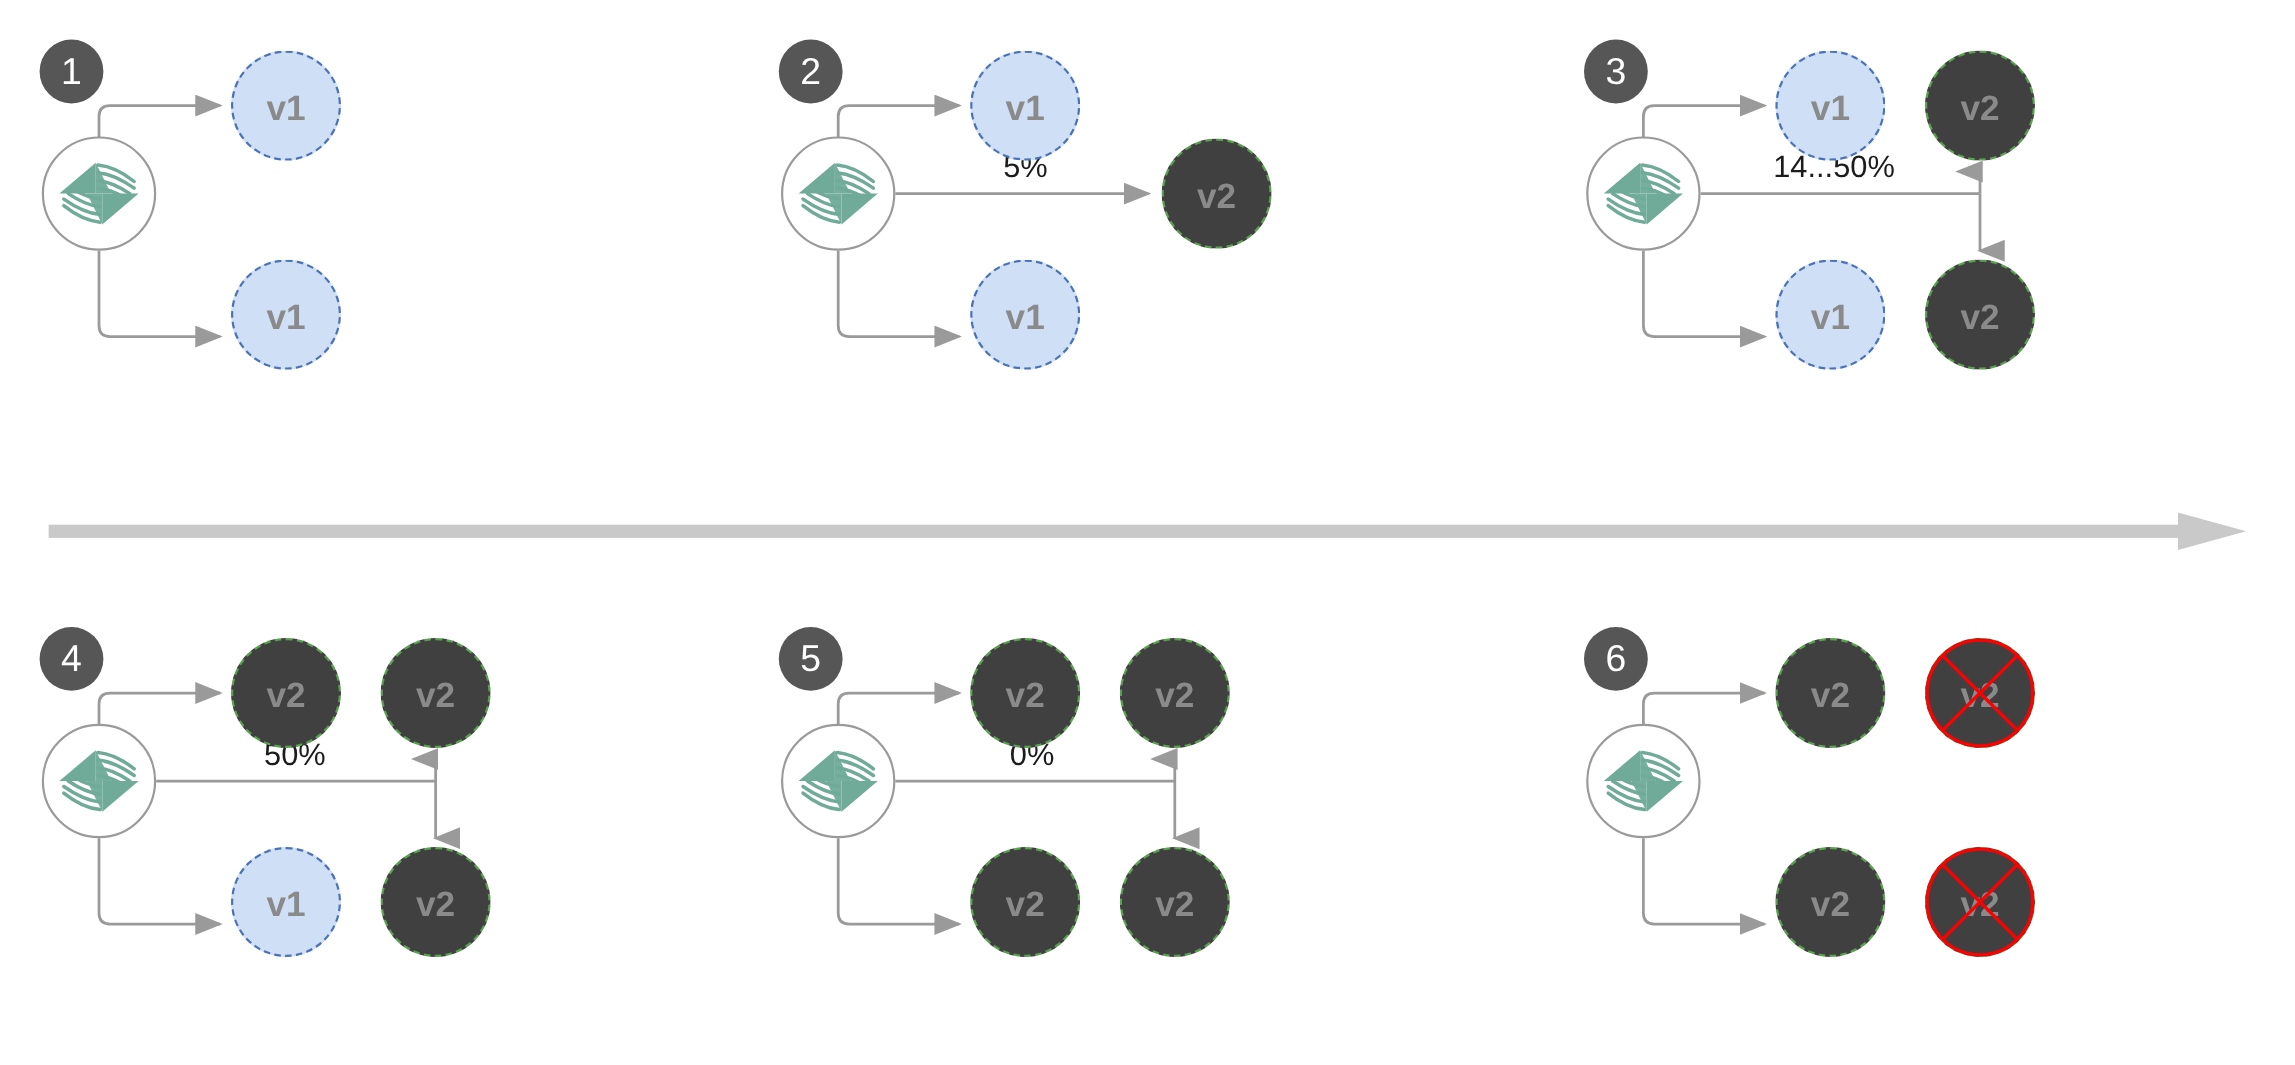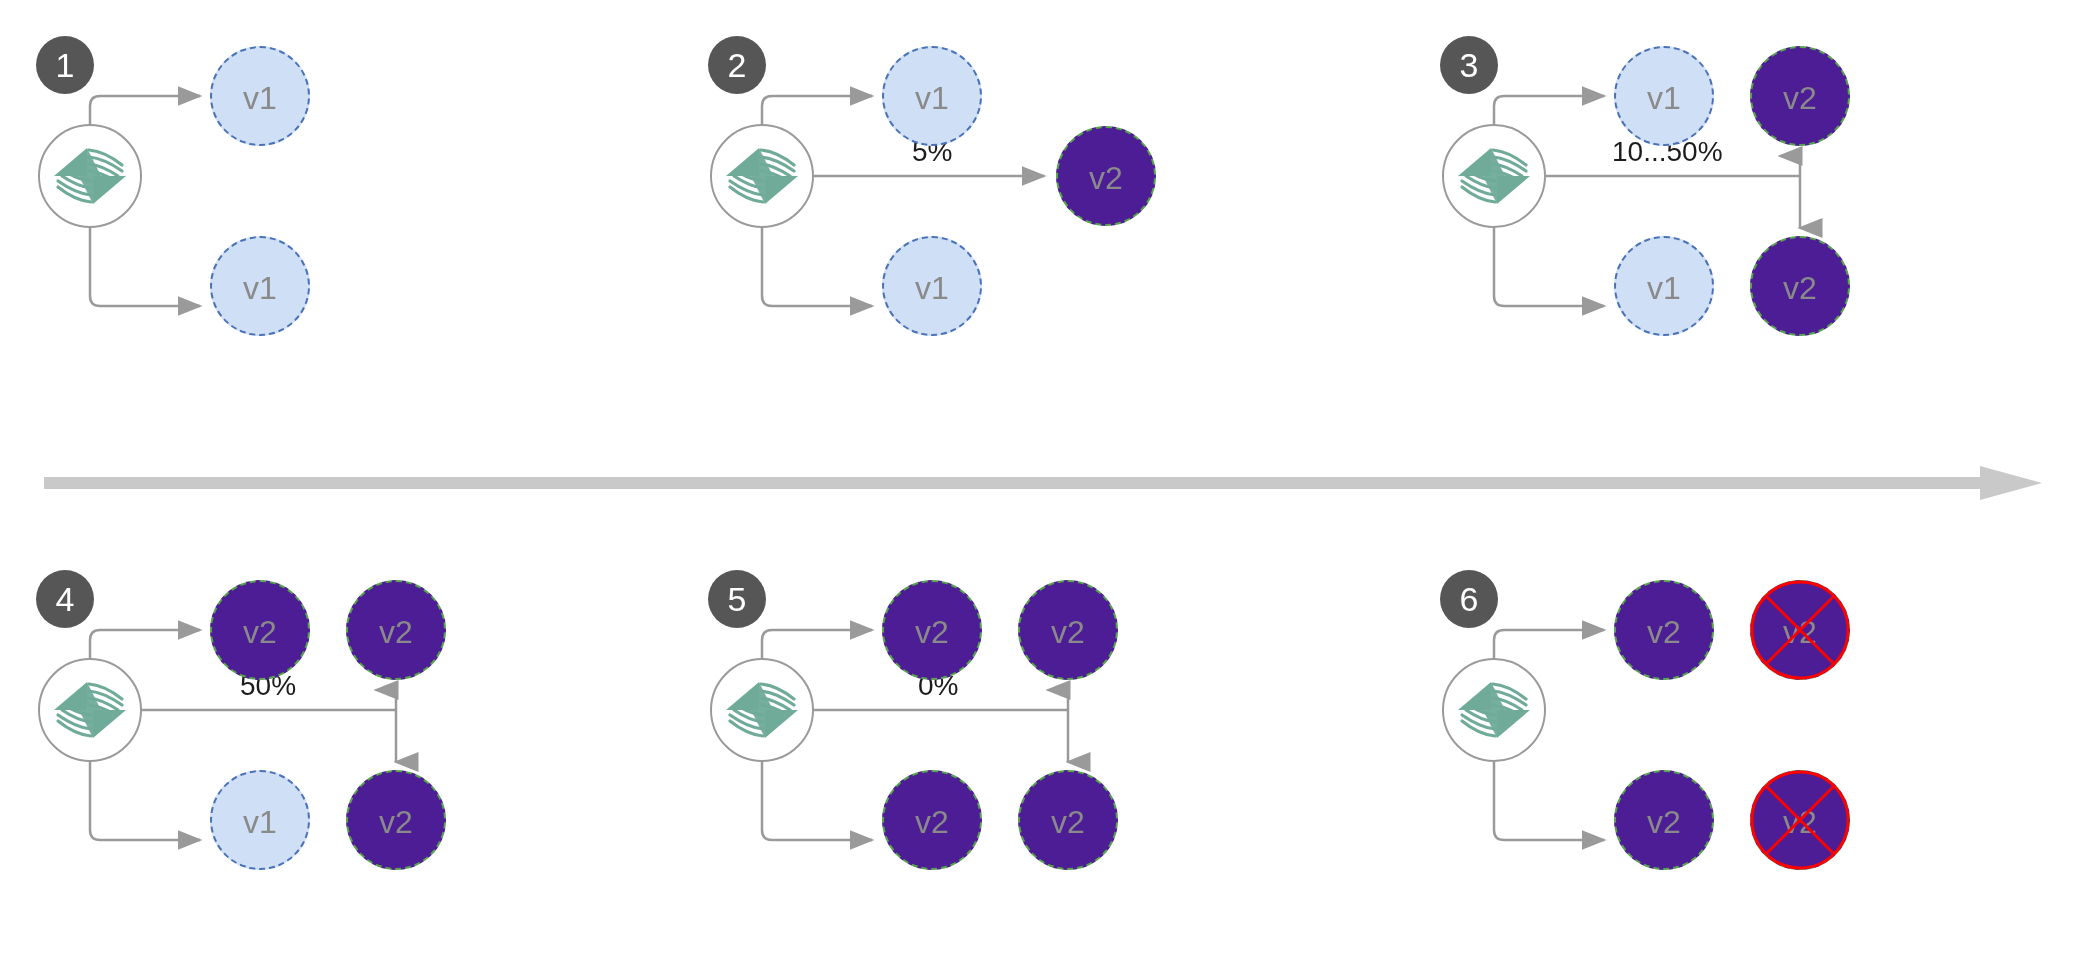--- a/index.html
+++ b/index.html
@@ -67,27 +67,28 @@
     width: 100px;
     height: 100px;
     border-radius: 50%;
     box-sizing: border-box;
     text-align: center;
     line-height: 100px;
     font-size: 32px;
     color: #8a8a8a;
     font-family: "Liberation Sans", sans-serif;
     user-select: none;
+    font-weight: bold;
   }
   .node.v1 {
     background: #cfdff5;
     border: 2px dashed #4a72b8;
   }
   .node.v2 {
-    background: #4c1d95;
+    background: #404040;
     border: 2px dashed #58a14e;
   }
   .node .strike {
     position: absolute;
     left: -2px; top: -2px;
     width: 100px; height: 100px;
     pointer-events: none;
   }
 
   
@@ -248,21 +249,21 @@
           <path d="M86,50 L53,78 L53,50 Z"></path>
           <path d="M53,78 L53,50 L39,50 Z" opacity="0.95"></path>
           <path d="M51,76 C40,75 28,69 18,61" stroke="#70ab99" stroke-width="3.2" fill="none" stroke-linecap="round"></path>
           <path d="M51,69 C40,68 28,62 18,55" stroke="#70ab99" stroke-width="3.2" fill="none" stroke-linecap="round"></path>
           <path d="M51,62 C41,61 31,56 22,50" stroke="#70ab99" stroke-width="3.2" fill="none" stroke-linecap="round"></path>
           <path d="M51,55 C43,54 35,51 28,47" stroke="#70ab99" stroke-width="3.2" fill="none" stroke-linecap="round"></path>
         </g>
       </svg>
     </div>
 
-    <div class="pct" style="left:180px; top:118px;">10...50%</div>
+    <div class="pct" style="left:180px; top:118px;">14...50%</div>
 
     <div class="node v1 col-a row-top">
       <span>v1</span>
     </div>
     <div class="node v1 col-a row-bot">
       <span>v1</span>
     </div>
     <div class="node v2" style="left:318px; top:28px;">
       <span>v2</span>
     </div>

